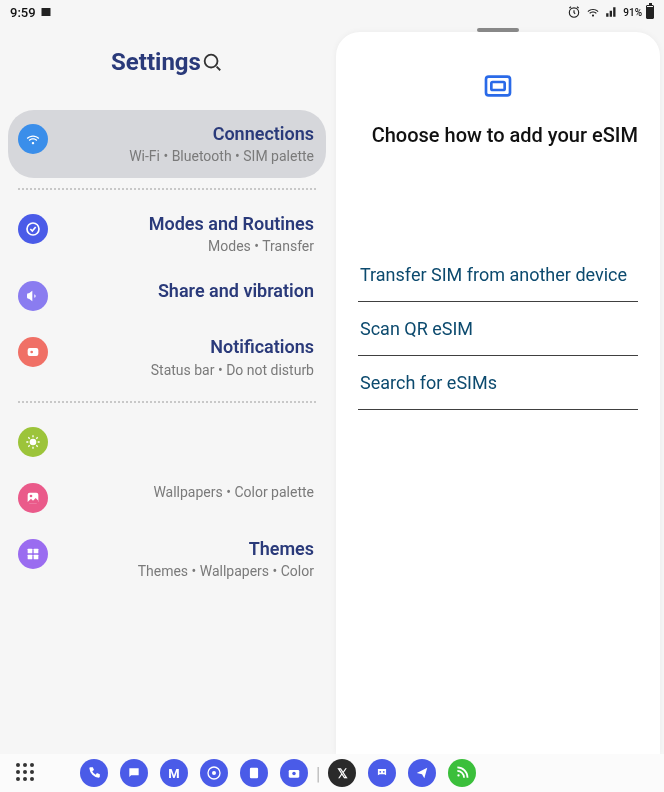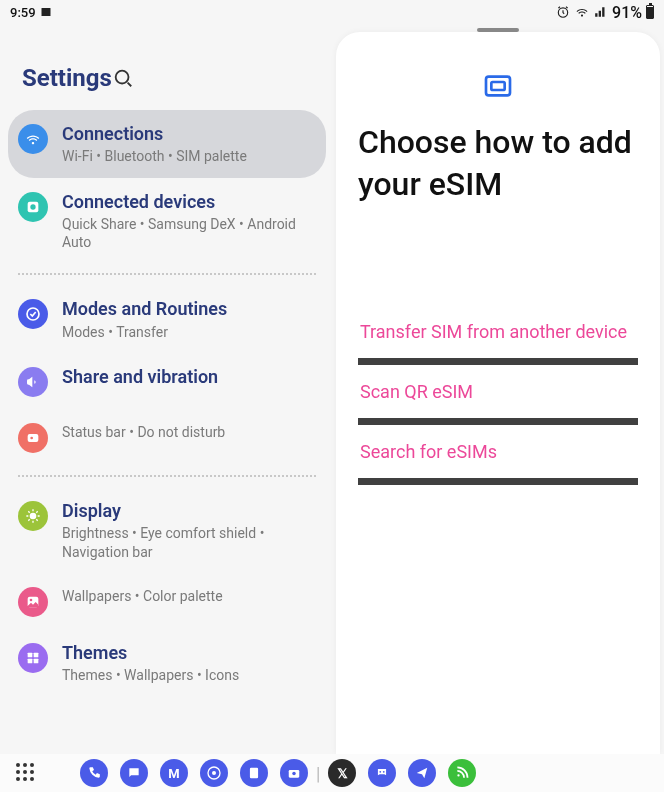--- a/index.html
+++ b/index.html
@@ -11,61 +11,60 @@
     position: relative;
   }
   
   .status-bar {
     height: 24px;
     display: flex; align-items: center; justify-content: space-between;
     padding: 0 10px;
     font-size: 13px; font-weight: 500; color: #111;
   }
   .status-left, .status-right { display: flex; align-items: center; gap: 4px; }
-  .status-right .pct { font-size: 16px; }
+  .status-right .pct { font-size: 10px; }
   .batt { width: 8px; height: 14px; border: 1px solid #222; border-radius: 1px; display:inline-block; position:relative; }
   .batt::after{content:"";position:absolute;top:-3px;left:2px;width:3px;height:2px;background:#222;}
   .batt .fill{position:absolute;bottom:0;left:0;right:0;height:90%;background:#222;}
 
   .main-area {
     display: flex;
     height: 730px;
   }
   
   .settings-col {
     width: 334px;
     padding: 18px 6px 0 6px;
     background: #f6f6f6;
     overflow: hidden;
   }
   .settings-header {
-    display: flex; align-items: center; justify-content: flex-start;
-    padding: 6px 16px 18px 16px;
-    margin-top: 16px;
+    display: flex; align-items: center; justify-content: center;
+    padding: 6px 16px 34px 16px;
   }
   .settings-title {
     font-size: 24px; font-weight: 700; color: #2a3a7a;
   }
   .search-ic { width: 22px; height: 22px; color: #333; }
   .item {
     display: flex; align-items: flex-start;
     padding: 12px 12px 12px 10px;
     border-radius: 26px;
     gap: 14px;
     margin: 0 2px;
     cursor: pointer;
   }
   .item.selected { background: #d6d7db; }
   .item .icon-wrap {
     width: 30px; height: 30px; border-radius: 50%;
     display:flex;align-items:center;justify-content:center;
     flex-shrink:0;
     margin-top:2px;
   }
-  .item .texts { flex: 1; min-width: 0; }
+  .item .texts { flex: 1; min-width: 0; text-align: right; }
   .item .label {
     font-size: 18px; font-weight: 600; color: #2a3a7a; line-height: 1.3;
   }
   .item .sub {
     font-size: 14px; color: #7a7a7a; margin-top: 2px; line-height:1.3;
   }
   .dots {
     border-top: 2px dotted #c8c8c8;
     margin: 10px 12px;
   }
@@ -78,28 +77,28 @@
     padding: 38px 22px 0 22px;
     position: relative;
     box-shadow: 0 0 6px rgba(0,0,0,0.05);
   }
   .drag-handle{
     position:absolute; top:-4px; left:50%; transform:translateX(-50%);
     width:42px;height:4px;background:#888;border-radius:2px;
   }
   .panel .sim-ic { display:flex; justify-content:center; margin-bottom:20px; }
   .panel-title {
-    font-size: 32px; font-weight: 500; color: #111; text-align: left;
+    font-size: 20px; font-weight: 500; color: #111; text-align: right;
     line-height:1.3;
   }
   .options { margin-top: 100px; }
   .option {
-    font-size: 18px; color: #ec4899;
+    font-size: 18px; color: #0c4a6e;
     padding: 16px 2px;
-    border-bottom: 7px solid #404040;
+    border-bottom: 1px solid #404040;
     cursor:pointer;
   }
   
   .navbar {
     position: absolute; bottom: 0; left: 0; right: 0;
     height: 38px;
     background: #fbfbfb;
     display: flex; align-items: center;
     padding: 0 16px;
     gap: 12px;
@@ -153,32 +152,20 @@
           <div class="icon-wrap" style="background:#3a8eea">
             <svg width="16" height="16" viewBox="0 0 24 24" fill="#fff">
               <path d="M12 20c1 0 1.8-.8 1.8-1.8S13 16.4 12 16.4s-1.8.8-1.8 1.8.8 1.8 1.8 1.8zm-5-5c2.8-2.8 7.2-2.8 10 0l1.4-1.4c-3.5-3.5-9.3-3.5-12.8 0L7 15zm-3-3c4.4-4.4 11.6-4.4 16 0l1.4-1.4C16.2 5.4 7.8 5.4 2.6 10.6L4 12z"></path>
             </svg>
           </div>
           <div class="texts">
             <div class="label">Connections</div>
             <div class="sub">Wi-Fi  •  Bluetooth  •  SIM palette</div>
           </div>
         </div>
-        <div class="item">
-          <div class="icon-wrap" style="background:#2fc4b1">
-            <svg width="16" height="16" viewBox="0 0 24 24" fill="#fff">
-              <rect x="4" y="4" width="16" height="16" rx="3"></rect>
-              <circle cx="12" cy="12" r="4" fill="#2fc4b1"></circle>
-            </svg>
-          </div>
-          <div class="texts">
-            <div class="label">Connected devices</div>
-            <div class="sub">Quick Share  •  Samsung DeX  •  Android Auto</div>
-          </div>
-        </div>
         <div class="dots"></div>
         <div class="item">
           <div class="icon-wrap" style="background:#4a5be8">
             <svg width="16" height="16" viewBox="0 0 24 24" fill="none" stroke="#fff" stroke-width="2.5">
               <circle cx="12" cy="12" r="9"></circle>
               <path d="M8 12l3 3 5-6"></path>
             </svg>
           </div>
           <div class="texts">
             <div class="label">Modes and Routines</div>
@@ -196,37 +183,34 @@
           </div>
         </div>
         <div class="item">
           <div class="icon-wrap" style="background:#f07066">
             <svg width="16" height="16" viewBox="0 0 24 24" fill="#fff">
               <rect x="4" y="6" width="16" height="12" rx="3"></rect>
               <circle cx="10" cy="12" r="2" fill="#f07066"></circle>
             </svg>
           </div>
           <div class="texts">
+            <div class="label">Notifications</div>
             <div class="sub">Status bar  •  Do not disturb</div>
           </div>
         </div>
         <div class="dots"></div>
         <div class="item">
           <div class="icon-wrap" style="background:#9cc43a">
             <svg width="16" height="16" viewBox="0 0 24 24" fill="#fff">
               <circle cx="12" cy="12" r="5"></circle>
               <g stroke="#fff" stroke-width="2">
                 <path d="M12 2v3M12 19v3M2 12h3M19 12h3M5 5l2 2M17 17l2 2M19 5l-2 2M7 17l-2 2"></path>
               </g>
             </svg>
           </div>
-          <div class="texts">
-            <div class="label">Display</div>
-            <div class="sub">Brightness  •  Eye comfort shield  •  Navigation bar</div>
-          </div>
         </div>
         <div class="item">
           <div class="icon-wrap" style="background:#ea5a8a">
             <svg width="16" height="16" viewBox="0 0 24 24" fill="#fff">
               <rect x="4" y="4" width="16" height="16" rx="3"></rect>
               <circle cx="9" cy="9" r="2" fill="#ea5a8a"></circle>
               <path d="M4 18l5-5 3 3 4-4 4 4v2a2 2 0 01-2 2H6a2 2 0 01-2-2z" fill="#ea5a8a"></path>
             </svg>
           </div>
           <div class="texts">
@@ -237,21 +221,21 @@
           <div class="icon-wrap" style="background:#9a6cf0">
             <svg width="16" height="16" viewBox="0 0 24 24" fill="#fff">
               <rect x="4" y="4" width="7" height="7" rx="1"></rect>
               <rect x="13" y="4" width="7" height="7" rx="1"></rect>
               <rect x="4" y="13" width="7" height="7" rx="1"></rect>
               <rect x="13" y="13" width="7" height="7" rx="1"></rect>
             </svg>
           </div>
           <div class="texts">
             <div class="label">Themes</div>
-            <div class="sub">Themes  •  Wallpapers  •  Icons</div>
+            <div class="sub">Themes  •  Wallpapers  •  Color</div>
           </div>
         </div>
       </div>
   </div>
 
   <div class="panel">
     <div class="drag-handle"></div>
     <div class="sim-ic">
       <svg width="32" height="32" viewBox="0 0 24 24" fill="none" stroke="#2a6ae8" stroke-width="2">
           <rect x="3" y="5" width="18" height="14" rx="2"></rect>

